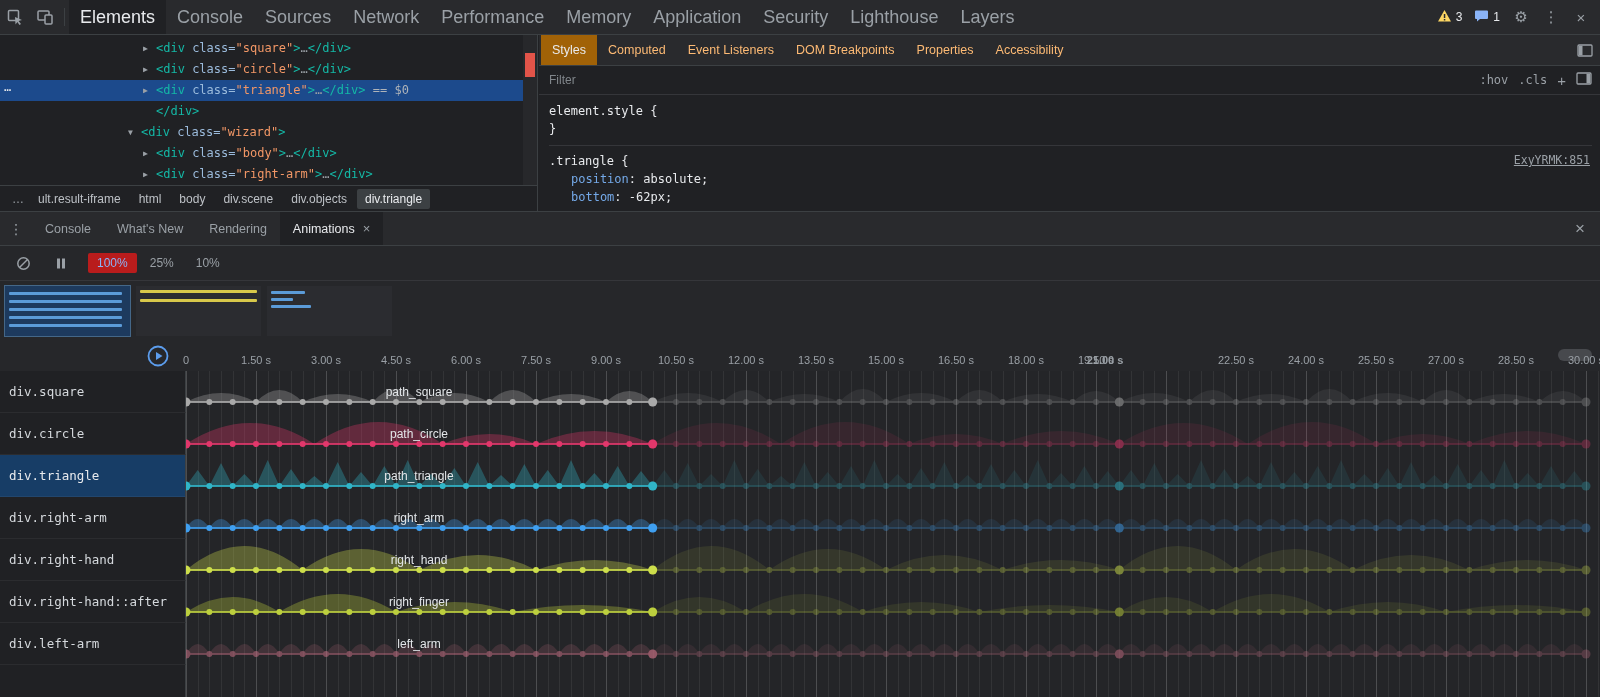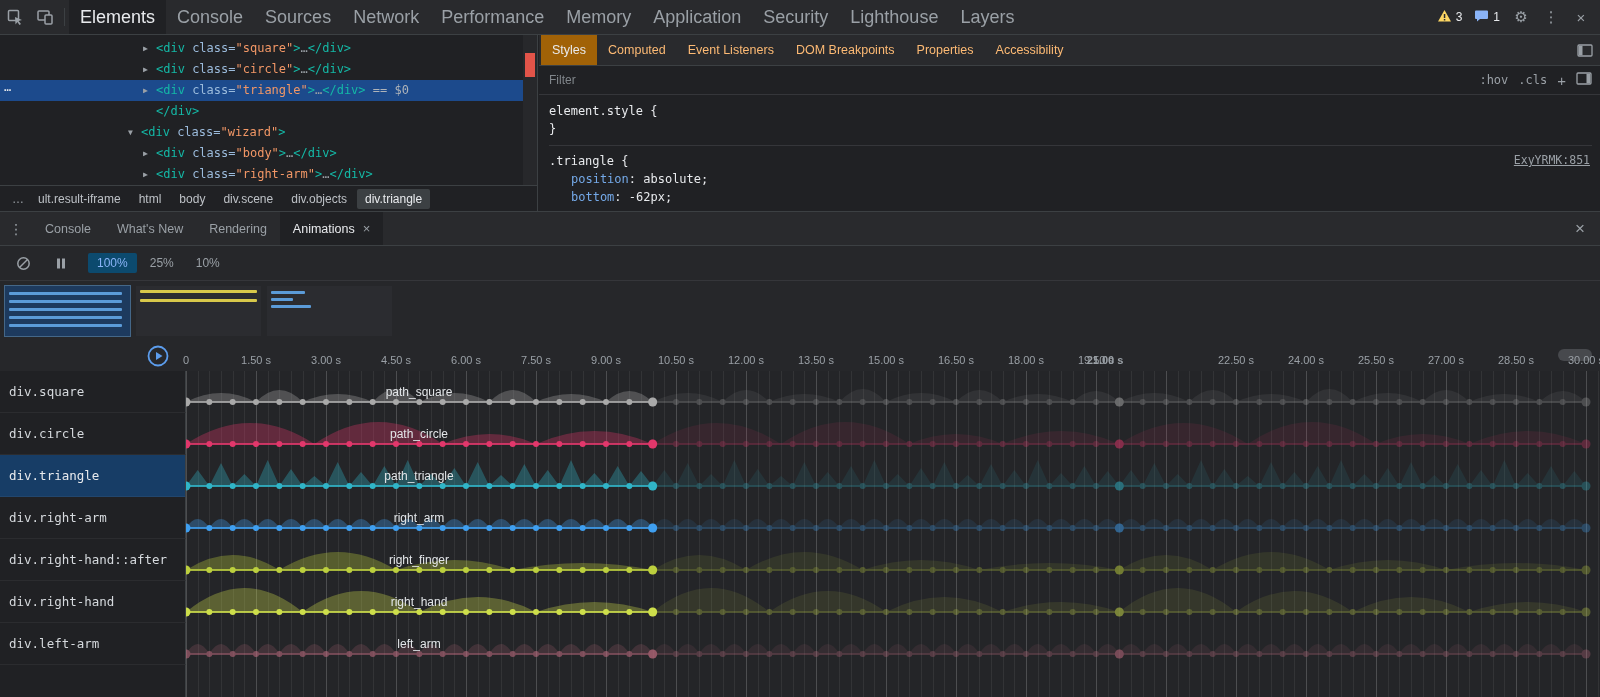--- a/index.html
+++ b/index.html
@@ -62,21 +62,21 @@
   .drawer-tabs{height:33px;background:#292a2d;border-bottom:1px solid #3c4043;display:flex;align-items:stretch;}
   .drawer-menu{width:32px;display:flex;align-items:center;justify-content:center;color:#9aa0a6;font-size:14px;cursor:pointer;}
   .drawer-tab{padding:0 13px;display:flex;align-items:center;gap:8px;color:#9aa0a6;font-size:12.5px;cursor:pointer;}
   .drawer-tab.active{background:#202124;color:#e8eaed;}
   .tab-close{color:#9aa0a6;font-size:13px;}
   .drawer-close{margin-left:auto;width:40px;display:flex;align-items:center;justify-content:center;color:#9aa0a6;font-size:17px;cursor:pointer;}
 
   .anim-toolbar{height:35px;box-sizing:border-box;display:flex;align-items:center;gap:8px;padding:0 8px;
                 border-bottom:1px solid #35363a;background:#26272a;}
   .rate-btn{padding:3px 9px;color:#9aa0a6;font-size:12px;border-radius:2px;cursor:pointer;}
-  .rate-btn.active{background:#0c4a6e;color:#8ab4f8;}
+  .rate-btn.active{background:#b91c1c;color:#8ab4f8;}
 
   .previews{height:60px;box-sizing:border-box;display:flex;gap:6px;padding:5px 0 5px 5px;background:#26272a;}
   .preview{width:125px;height:50px;background:#2b2c30;position:relative;overflow:hidden;cursor:pointer;}
   .preview.selected{background:#1d3a5e;outline:1px solid rgba(92,157,214,.55);}
   .pl{position:absolute;height:3px;border-radius:1px;}
 
   .ruler{position:absolute;top:128px;left:0;right:0;height:31px;background:#26272a;border-bottom:1px solid #3a3b3e;}
   .tick{position:absolute;bottom:5px;transform:translateX(-50%);color:#9aa0a6;font-size:11px;white-space:nowrap;}
   .replay{position:absolute;left:146px;top:4px;width:24px;height:24px;cursor:pointer;}
   .hscroll-thumb{position:absolute;right:8px;top:9px;width:34px;height:12px;border-radius:6px;background:#47494d;cursor:pointer;}
@@ -633,20 +633,103 @@
                 <circle cx="1330.0009499999999" cy="31" r="3" fill="#3f9ff0"></circle>
                 <circle cx="1353.3343" cy="31" r="3" fill="#3f9ff0"></circle>
                 <circle cx="1376.6676499999999" cy="31" r="3" fill="#3f9ff0"></circle>
                 <circle cx="1400.001" cy="31" r="4.5" fill="#3f9ff0"></circle>
               </g>
               <text x="233" y="25" text-anchor="middle" class="track-name">right_arm</text>
             </svg>
           </div>
         </div>
         <div class="row">
+          <div class="row-label">div.right-hand</div>
+          <div class="row-track">
+            <svg width="1414" height="42">
+              <g opacity="1">
+                <path d="M0,31 Q58.333375,-17 116.66675,31 Z M116.66675,31 Q175.000125,-11 233.3335,31 Z M233.3335,31 Q291.666875,1 350.00025,31 Z M350.00025,31 Q408.333625,11 466.667,31 Z " fill="#cdde4b" fill-opacity="0.33"></path>
+                <line x1="0" y1="31" x2="466.667" y2="31" stroke="#cdde4b" stroke-width="1.8" stroke-opacity="0.85"></line>
+                <circle cx="0" cy="31" r="4.5" fill="#cdde4b"></circle>
+                <circle cx="23.33335" cy="31" r="3" fill="#cdde4b"></circle>
+                <circle cx="46.6667" cy="31" r="3" fill="#cdde4b"></circle>
+                <circle cx="70.00005" cy="31" r="3" fill="#cdde4b"></circle>
+                <circle cx="93.3334" cy="31" r="3" fill="#cdde4b"></circle>
+                <circle cx="116.66675" cy="31" r="3" fill="#cdde4b"></circle>
+                <circle cx="140.0001" cy="31" r="3" fill="#cdde4b"></circle>
+                <circle cx="163.33345" cy="31" r="3" fill="#cdde4b"></circle>
+                <circle cx="186.6668" cy="31" r="3" fill="#cdde4b"></circle>
+                <circle cx="210.00015" cy="31" r="3" fill="#cdde4b"></circle>
+                <circle cx="233.3335" cy="31" r="3" fill="#cdde4b"></circle>
+                <circle cx="256.66685" cy="31" r="3" fill="#cdde4b"></circle>
+                <circle cx="280.0002" cy="31" r="3" fill="#cdde4b"></circle>
+                <circle cx="303.33355" cy="31" r="3" fill="#cdde4b"></circle>
+                <circle cx="326.6669" cy="31" r="3" fill="#cdde4b"></circle>
+                <circle cx="350.00025" cy="31" r="3" fill="#cdde4b"></circle>
+                <circle cx="373.3336" cy="31" r="3" fill="#cdde4b"></circle>
+                <circle cx="396.66695" cy="31" r="3" fill="#cdde4b"></circle>
+                <circle cx="420.0003" cy="31" r="3" fill="#cdde4b"></circle>
+                <circle cx="443.33365" cy="31" r="3" fill="#cdde4b"></circle>
+                <circle cx="466.667" cy="31" r="4.5" fill="#cdde4b"></circle>
+              </g>
+              <g opacity="0.3">
+                <path d="M466.667,31 Q525.000375,-17 583.33375,31 Z M583.33375,31 Q641.6671249999999,-11 700.0005,31 Z M700.0005,31 Q758.333875,1 816.66725,31 Z M816.66725,31 Q875.0006249999999,11 933.334,31 Z " fill="#cdde4b" fill-opacity="0.33"></path>
+                <line x1="466.667" y1="31" x2="933.334" y2="31" stroke="#cdde4b" stroke-width="1.8" stroke-opacity="0.85"></line>
+                <circle cx="466.667" cy="31" r="4.5" fill="#cdde4b"></circle>
+                <circle cx="490.00034999999997" cy="31" r="3" fill="#cdde4b"></circle>
+                <circle cx="513.3337" cy="31" r="3" fill="#cdde4b"></circle>
+                <circle cx="536.66705" cy="31" r="3" fill="#cdde4b"></circle>
+                <circle cx="560.0004" cy="31" r="3" fill="#cdde4b"></circle>
+                <circle cx="583.33375" cy="31" r="3" fill="#cdde4b"></circle>
+                <circle cx="606.6671" cy="31" r="3" fill="#cdde4b"></circle>
+                <circle cx="630.00045" cy="31" r="3" fill="#cdde4b"></circle>
+                <circle cx="653.3338" cy="31" r="3" fill="#cdde4b"></circle>
+                <circle cx="676.66715" cy="31" r="3" fill="#cdde4b"></circle>
+                <circle cx="700.0005" cy="31" r="3" fill="#cdde4b"></circle>
+                <circle cx="723.33385" cy="31" r="3" fill="#cdde4b"></circle>
+                <circle cx="746.6672" cy="31" r="3" fill="#cdde4b"></circle>
+                <circle cx="770.00055" cy="31" r="3" fill="#cdde4b"></circle>
+                <circle cx="793.3339" cy="31" r="3" fill="#cdde4b"></circle>
+                <circle cx="816.66725" cy="31" r="3" fill="#cdde4b"></circle>
+                <circle cx="840.0006" cy="31" r="3" fill="#cdde4b"></circle>
+                <circle cx="863.33395" cy="31" r="3" fill="#cdde4b"></circle>
+                <circle cx="886.6673" cy="31" r="3" fill="#cdde4b"></circle>
+                <circle cx="910.00065" cy="31" r="3" fill="#cdde4b"></circle>
+                <circle cx="933.334" cy="31" r="4.5" fill="#cdde4b"></circle>
+              </g>
+              <g opacity="0.3">
+                <path d="M933.334,31 Q991.667375,-17 1050.00075,31 Z M1050.00075,31 Q1108.3341249999999,-11 1166.6675,31 Z M1166.6675,31 Q1225.000875,1 1283.3342499999999,31 Z M1283.3342499999999,31 Q1341.667625,11 1400.001,31 Z " fill="#cdde4b" fill-opacity="0.33"></path>
+                <line x1="933.334" y1="31" x2="1400.001" y2="31" stroke="#cdde4b" stroke-width="1.8" stroke-opacity="0.85"></line>
+                <circle cx="933.334" cy="31" r="4.5" fill="#cdde4b"></circle>
+                <circle cx="956.6673499999999" cy="31" r="3" fill="#cdde4b"></circle>
+                <circle cx="980.0006999999999" cy="31" r="3" fill="#cdde4b"></circle>
+                <circle cx="1003.3340499999999" cy="31" r="3" fill="#cdde4b"></circle>
+                <circle cx="1026.6674" cy="31" r="3" fill="#cdde4b"></circle>
+                <circle cx="1050.00075" cy="31" r="3" fill="#cdde4b"></circle>
+                <circle cx="1073.3341" cy="31" r="3" fill="#cdde4b"></circle>
+                <circle cx="1096.66745" cy="31" r="3" fill="#cdde4b"></circle>
+                <circle cx="1120.0008" cy="31" r="3" fill="#cdde4b"></circle>
+                <circle cx="1143.33415" cy="31" r="3" fill="#cdde4b"></circle>
+                <circle cx="1166.6675" cy="31" r="3" fill="#cdde4b"></circle>
+                <circle cx="1190.00085" cy="31" r="3" fill="#cdde4b"></circle>
+                <circle cx="1213.3342" cy="31" r="3" fill="#cdde4b"></circle>
+                <circle cx="1236.66755" cy="31" r="3" fill="#cdde4b"></circle>
+                <circle cx="1260.0009" cy="31" r="3" fill="#cdde4b"></circle>
+                <circle cx="1283.3342499999999" cy="31" r="3" fill="#cdde4b"></circle>
+                <circle cx="1306.6676" cy="31" r="3" fill="#cdde4b"></circle>
+                <circle cx="1330.0009499999999" cy="31" r="3" fill="#cdde4b"></circle>
+                <circle cx="1353.3343" cy="31" r="3" fill="#cdde4b"></circle>
+                <circle cx="1376.6676499999999" cy="31" r="3" fill="#cdde4b"></circle>
+                <circle cx="1400.001" cy="31" r="4.5" fill="#cdde4b"></circle>
+              </g>
+              <text x="233" y="25" text-anchor="middle" class="track-name">right_hand</text>
+            </svg>
+          </div>
+        </div>
+        <div class="row">
           <div class="row-label">div.right-hand::after</div>
           <div class="row-track">
             <svg width="1414" height="42">
               <g opacity="1">
                 <path d="M0,31 Q46.6667,1 93.3334,31 Z M93.3334,31 Q151.666775,-5 210.00015,31 Z M210.00015,31 Q268.333525,11 326.6669,31 Z M326.6669,31 Q396.66695,17 466.667,31 Z " fill="#bccf3e" fill-opacity="0.33"></path>
                 <line x1="0" y1="31" x2="466.667" y2="31" stroke="#bccf3e" stroke-width="1.8" stroke-opacity="0.85"></line>
                 <circle cx="0" cy="31" r="4.5" fill="#bccf3e"></circle>
                 <circle cx="23.33335" cy="31" r="3" fill="#bccf3e"></circle>
                 <circle cx="46.6667" cy="31" r="3" fill="#bccf3e"></circle>
                 <circle cx="70.00005" cy="31" r="3" fill="#bccf3e"></circle>
@@ -712,103 +795,20 @@
                 <circle cx="1236.66755" cy="31" r="3" fill="#bccf3e"></circle>
                 <circle cx="1260.0009" cy="31" r="3" fill="#bccf3e"></circle>
                 <circle cx="1283.3342499999999" cy="31" r="3" fill="#bccf3e"></circle>
                 <circle cx="1306.6676" cy="31" r="3" fill="#bccf3e"></circle>
                 <circle cx="1330.0009499999999" cy="31" r="3" fill="#bccf3e"></circle>
                 <circle cx="1353.3343" cy="31" r="3" fill="#bccf3e"></circle>
                 <circle cx="1376.6676499999999" cy="31" r="3" fill="#bccf3e"></circle>
                 <circle cx="1400.001" cy="31" r="4.5" fill="#bccf3e"></circle>
               </g>
               <text x="233" y="25" text-anchor="middle" class="track-name">right_finger</text>
-            </svg>
-          </div>
-        </div>
-        <div class="row">
-          <div class="row-label">div.right-hand</div>
-          <div class="row-track">
-            <svg width="1414" height="42">
-              <g opacity="1">
-                <path d="M0,31 Q58.333375,-17 116.66675,31 Z M116.66675,31 Q175.000125,-11 233.3335,31 Z M233.3335,31 Q291.666875,1 350.00025,31 Z M350.00025,31 Q408.333625,11 466.667,31 Z " fill="#cdde4b" fill-opacity="0.33"></path>
-                <line x1="0" y1="31" x2="466.667" y2="31" stroke="#cdde4b" stroke-width="1.8" stroke-opacity="0.85"></line>
-                <circle cx="0" cy="31" r="4.5" fill="#cdde4b"></circle>
-                <circle cx="23.33335" cy="31" r="3" fill="#cdde4b"></circle>
-                <circle cx="46.6667" cy="31" r="3" fill="#cdde4b"></circle>
-                <circle cx="70.00005" cy="31" r="3" fill="#cdde4b"></circle>
-                <circle cx="93.3334" cy="31" r="3" fill="#cdde4b"></circle>
-                <circle cx="116.66675" cy="31" r="3" fill="#cdde4b"></circle>
-                <circle cx="140.0001" cy="31" r="3" fill="#cdde4b"></circle>
-                <circle cx="163.33345" cy="31" r="3" fill="#cdde4b"></circle>
-                <circle cx="186.6668" cy="31" r="3" fill="#cdde4b"></circle>
-                <circle cx="210.00015" cy="31" r="3" fill="#cdde4b"></circle>
-                <circle cx="233.3335" cy="31" r="3" fill="#cdde4b"></circle>
-                <circle cx="256.66685" cy="31" r="3" fill="#cdde4b"></circle>
-                <circle cx="280.0002" cy="31" r="3" fill="#cdde4b"></circle>
-                <circle cx="303.33355" cy="31" r="3" fill="#cdde4b"></circle>
-                <circle cx="326.6669" cy="31" r="3" fill="#cdde4b"></circle>
-                <circle cx="350.00025" cy="31" r="3" fill="#cdde4b"></circle>
-                <circle cx="373.3336" cy="31" r="3" fill="#cdde4b"></circle>
-                <circle cx="396.66695" cy="31" r="3" fill="#cdde4b"></circle>
-                <circle cx="420.0003" cy="31" r="3" fill="#cdde4b"></circle>
-                <circle cx="443.33365" cy="31" r="3" fill="#cdde4b"></circle>
-                <circle cx="466.667" cy="31" r="4.5" fill="#cdde4b"></circle>
-              </g>
-              <g opacity="0.3">
-                <path d="M466.667,31 Q525.000375,-17 583.33375,31 Z M583.33375,31 Q641.6671249999999,-11 700.0005,31 Z M700.0005,31 Q758.333875,1 816.66725,31 Z M816.66725,31 Q875.0006249999999,11 933.334,31 Z " fill="#cdde4b" fill-opacity="0.33"></path>
-                <line x1="466.667" y1="31" x2="933.334" y2="31" stroke="#cdde4b" stroke-width="1.8" stroke-opacity="0.85"></line>
-                <circle cx="466.667" cy="31" r="4.5" fill="#cdde4b"></circle>
-                <circle cx="490.00034999999997" cy="31" r="3" fill="#cdde4b"></circle>
-                <circle cx="513.3337" cy="31" r="3" fill="#cdde4b"></circle>
-                <circle cx="536.66705" cy="31" r="3" fill="#cdde4b"></circle>
-                <circle cx="560.0004" cy="31" r="3" fill="#cdde4b"></circle>
-                <circle cx="583.33375" cy="31" r="3" fill="#cdde4b"></circle>
-                <circle cx="606.6671" cy="31" r="3" fill="#cdde4b"></circle>
-                <circle cx="630.00045" cy="31" r="3" fill="#cdde4b"></circle>
-                <circle cx="653.3338" cy="31" r="3" fill="#cdde4b"></circle>
-                <circle cx="676.66715" cy="31" r="3" fill="#cdde4b"></circle>
-                <circle cx="700.0005" cy="31" r="3" fill="#cdde4b"></circle>
-                <circle cx="723.33385" cy="31" r="3" fill="#cdde4b"></circle>
-                <circle cx="746.6672" cy="31" r="3" fill="#cdde4b"></circle>
-                <circle cx="770.00055" cy="31" r="3" fill="#cdde4b"></circle>
-                <circle cx="793.3339" cy="31" r="3" fill="#cdde4b"></circle>
-                <circle cx="816.66725" cy="31" r="3" fill="#cdde4b"></circle>
-                <circle cx="840.0006" cy="31" r="3" fill="#cdde4b"></circle>
-                <circle cx="863.33395" cy="31" r="3" fill="#cdde4b"></circle>
-                <circle cx="886.6673" cy="31" r="3" fill="#cdde4b"></circle>
-                <circle cx="910.00065" cy="31" r="3" fill="#cdde4b"></circle>
-                <circle cx="933.334" cy="31" r="4.5" fill="#cdde4b"></circle>
-              </g>
-              <g opacity="0.3">
-                <path d="M933.334,31 Q991.667375,-17 1050.00075,31 Z M1050.00075,31 Q1108.3341249999999,-11 1166.6675,31 Z M1166.6675,31 Q1225.000875,1 1283.3342499999999,31 Z M1283.3342499999999,31 Q1341.667625,11 1400.001,31 Z " fill="#cdde4b" fill-opacity="0.33"></path>
-                <line x1="933.334" y1="31" x2="1400.001" y2="31" stroke="#cdde4b" stroke-width="1.8" stroke-opacity="0.85"></line>
-                <circle cx="933.334" cy="31" r="4.5" fill="#cdde4b"></circle>
-                <circle cx="956.6673499999999" cy="31" r="3" fill="#cdde4b"></circle>
-                <circle cx="980.0006999999999" cy="31" r="3" fill="#cdde4b"></circle>
-                <circle cx="1003.3340499999999" cy="31" r="3" fill="#cdde4b"></circle>
-                <circle cx="1026.6674" cy="31" r="3" fill="#cdde4b"></circle>
-                <circle cx="1050.00075" cy="31" r="3" fill="#cdde4b"></circle>
-                <circle cx="1073.3341" cy="31" r="3" fill="#cdde4b"></circle>
-                <circle cx="1096.66745" cy="31" r="3" fill="#cdde4b"></circle>
-                <circle cx="1120.0008" cy="31" r="3" fill="#cdde4b"></circle>
-                <circle cx="1143.33415" cy="31" r="3" fill="#cdde4b"></circle>
-                <circle cx="1166.6675" cy="31" r="3" fill="#cdde4b"></circle>
-                <circle cx="1190.00085" cy="31" r="3" fill="#cdde4b"></circle>
-                <circle cx="1213.3342" cy="31" r="3" fill="#cdde4b"></circle>
-                <circle cx="1236.66755" cy="31" r="3" fill="#cdde4b"></circle>
-                <circle cx="1260.0009" cy="31" r="3" fill="#cdde4b"></circle>
-                <circle cx="1283.3342499999999" cy="31" r="3" fill="#cdde4b"></circle>
-                <circle cx="1306.6676" cy="31" r="3" fill="#cdde4b"></circle>
-                <circle cx="1330.0009499999999" cy="31" r="3" fill="#cdde4b"></circle>
-                <circle cx="1353.3343" cy="31" r="3" fill="#cdde4b"></circle>
-                <circle cx="1376.6676499999999" cy="31" r="3" fill="#cdde4b"></circle>
-                <circle cx="1400.001" cy="31" r="4.5" fill="#cdde4b"></circle>
-              </g>
-              <text x="233" y="25" text-anchor="middle" class="track-name">right_hand</text>
             </svg>
           </div>
         </div>
         <div class="row">
           <div class="row-label">div.left-arm</div>
           <div class="row-track">
             <svg width="1414" height="42">
               <g opacity="0.55">
                 <path d="M0,31 Q11.666675,11 23.33335,31 Z M23.33335,31 Q35.000025,11 46.6667,31 Z M46.6667,31 Q58.333375000000004,11 70.00005,31 Z M70.00005,31 Q81.666725,11 93.3334,31 Z M93.3334,31 Q105.000075,11 116.66675,31 Z M116.66675,31 Q128.333425,11 140.0001,31 Z M140.0001,31 Q151.666775,11 163.33345,31 Z M163.33345,31 Q175.000125,11 186.6668,31 Z M186.6668,31 Q198.333475,11 210.00015,31 Z M210.00015,31 Q221.666825,11 233.3335,31 Z M233.3335,31 Q245.000175,11 256.66685,31 Z M256.66685,31 Q268.333525,11 280.0002,31 Z M280.0002,31 Q291.666875,11 303.33355,31 Z M303.33355,31 Q315.000225,11 326.6669,31 Z M326.6669,31 Q338.333575,11 350.00025,31 Z M350.00025,31 Q361.666925,11 373.3336,31 Z M373.3336,31 Q385.000275,11 396.66695,31 Z M396.66695,31 Q408.333625,11 420.0003,31 Z M420.0003,31 Q431.666975,11 443.33365,31 Z M443.33365,31 Q455.000325,11 466.667,31 Z " fill="#c76f84" fill-opacity="0.33"></path>
                 <line x1="0" y1="31" x2="466.667" y2="31" stroke="#c76f84" stroke-width="1.8" stroke-opacity="0.85"></line>

